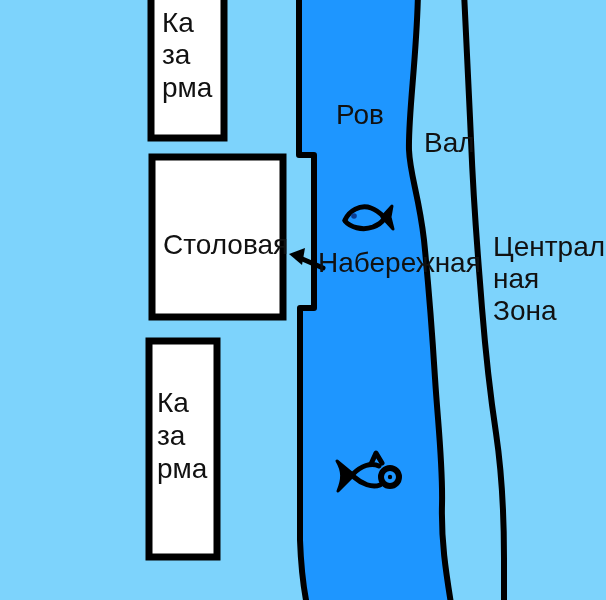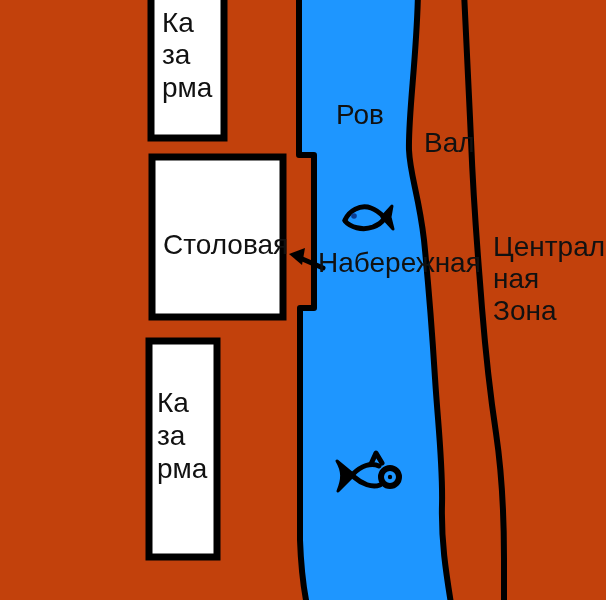--- a/index.html
+++ b/index.html
@@ -4,21 +4,21 @@
 <style>
   html, body {
     margin: 0;
     padding: 0;
     background: #ffffff;
   }
   .canvas {
     position: relative;
     width: 606px;
     height: 600px;
-    background: #c2410c;
+    background: #7dd3fc;
     overflow: hidden;
   }
   svg {
     display: block;
   }
   svg text {
     font-family: "Liberation Sans", sans-serif;
     font-size: 28px;
     fill: #111111;
   }

